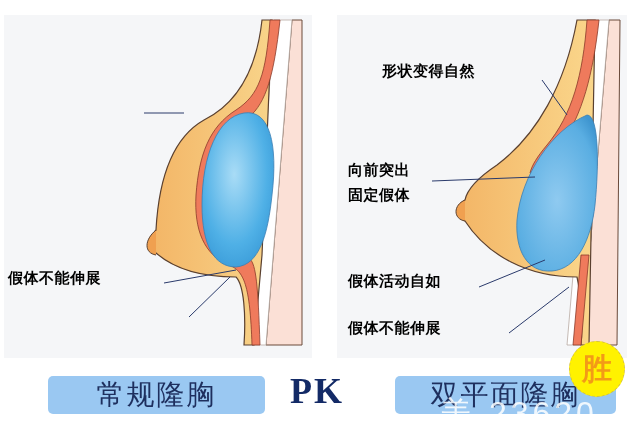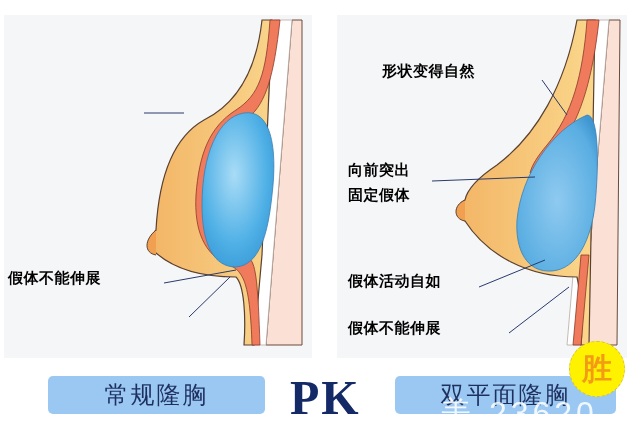--- a/index.html
+++ b/index.html
@@ -4,25 +4,25 @@
 <style>
   html, body { margin:0; padding:0; }
   body { width:643px; height:426px; background:#ffffff; position:relative; overflow:hidden;
          font-family:"DejaVu Sans","Liberation Sans",sans-serif; }
   .panel { position:absolute; top:15px; height:343px; background:#f5f6f8; }
   .panel-left { left:4px; width:308px; }
   .panel-right { left:337px; width:290px; }
   svg.illus { position:absolute; left:0; top:0; }
   .lbl { position:absolute; color:#000000; font-size:15px; letter-spacing:0.5px; white-space:nowrap; line-height:1.15;font-weight:bold; }
   .btn { position:absolute; top:376px; height:38px; background:#9ac8f2; border-radius:5px;
-         color:#1e2f5e; font-size:24px; display:flex; align-items:center; justify-content:center; letter-spacing:2px; }
+         color:#1e2f5e; font-size:28px; display:flex; align-items:center; justify-content:center; letter-spacing:2px; }
   .btn-left { left:48px; width:217px; }
   .btn-right { left:395px; width:221px; }
   .pk { position:absolute; left:290px; top:370px; font-family:"Liberation Serif","DejaVu Serif",serif;
-        font-weight:bold; font-size:48px; color:#132a66; letter-spacing:2px; }
+        font-weight:bold; font-size:36px; color:#132a66; letter-spacing:2px; }
   .win-badge { position:absolute; left:569px; top:341px; width:56px; height:56px; border-radius:50%;
         background:#fff200; border:1.5px dashed #d6c23a; box-sizing:border-box; display:flex;
         align-items:center; justify-content:center; color:#f39a17; font-size:30px; font-weight:bold;
         font-family:"DejaVu Serif",serif; }
   .watermark { position:absolute; left:440px; top:392px; color:rgba(255,255,255,0.85); font-size:32px;
         letter-spacing:4px; font-family:"Liberation Sans",sans-serif; }
 </style>
 </head>
 <body>
 

